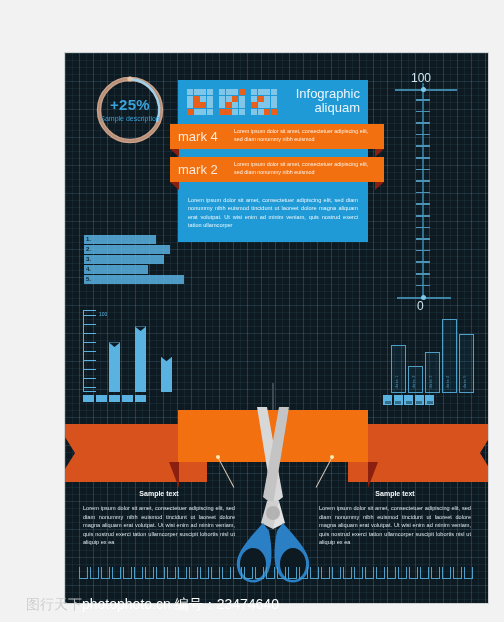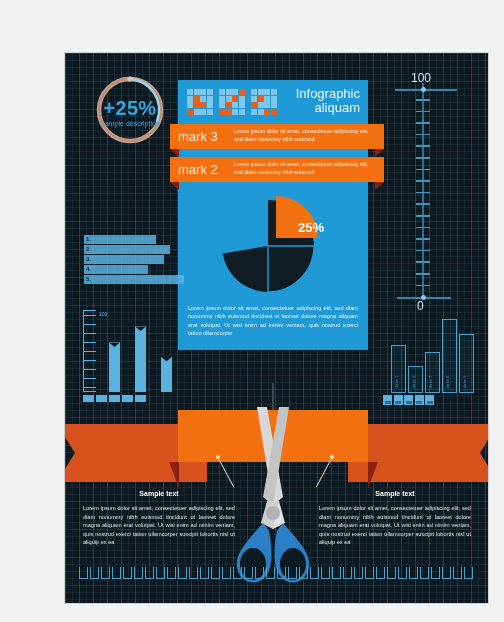--- a/index.html
+++ b/index.html
@@ -34,21 +34,21 @@
     background-size:14px 28px;
   }
 
   
   .ring-wrap{position:absolute;left:26px;top:18px;width:78px;height:78px;}
   .ring-wrap svg{display:block;}
   .ring-label{
     position:absolute;left:0;top:26px;width:78px;text-align:center;
     color:#3aa3db;line-height:1.1;
   }
-  .ring-pct{font-size:20px;font-weight:bold;letter-spacing:.3px;}
+  .ring-pct{font-size:15px;font-weight:bold;letter-spacing:.3px;}
   .ring-desc{font-size:7px;margin-top:1px;}
 
   
   .panel{position:absolute;left:113px;top:27px;width:190px;background:#1f9ad6;}
   .panel-head{height:44px;position:relative;}
   .head-title{
     position:absolute;right:8px;top:7px;text-align:right;
     color:#eaf6fd;font-size:13px;line-height:14px;
   }
   .pix{position:absolute;top:9px;width:26px;height:26px;}
@@ -289,46 +289,37 @@
             <div class="pixcell pixblue" style="left: 6.5px; top: 19.5px;"></div>
             <div class="pixcell pixor" style="left: 13px; top: 19.5px;"></div>
             <div class="pixcell pixor" style="left: 19.5px; top: 19.5px;"></div>
           </div>
       </div>
 
       <div id="markzone">
           <div class="markspace" style="position: relative; height: 33px;">
             <div class="markrow">
               <div class="markbar"></div>
-              <div class="marknum">mark 3</div>
+              <div class="marknum">mark 4</div>
               <div class="marktxt">Lorem ipsum dolor sit amet, consectetuer adipiscing elit, sed diam nonummy nibh euismod</div>
               <div class="fold-l"></div>
               <div class="fold-r"></div>
             </div>
           </div>
           <div class="markspace" style="position: relative; height: 33px;">
             <div class="markrow">
               <div class="markbar"></div>
               <div class="marknum">mark 2</div>
               <div class="marktxt">Lorem ipsum dolor sit amet, consectetuer adipiscing elit, sed diam nonummy nibh euismod</div>
               <div class="fold-l"></div>
               <div class="fold-r"></div>
             </div>
           </div>
         </div>
 
-      <div class="piebox">
-        <svg width="142" height="104" viewBox="0 0 142 104">
-          <path d="M66 52 L66 6 A46 46 0 1 1 20.6 59.6 Z" fill="#101c24"></path>
-          <path d="M66 52 L112 52 A46 46 0 0 1 66 98 Z" fill="#101c24"></path>
-          <path d="M66 52 L112 52 A46 46 0 0 1 66 98 Z" fill="none" stroke="#1f9ad6" stroke-width="1.4"></path>
-          <path d="M74 44 L74 2 A42 42 0 0 1 116 44 Z" fill="#f2700f"></path>
-        </svg>
-        <div class="pie-val">25%</div>
-      </div>
 
       <div class="panel-para">Lorem ipsum dolor sit amet, consectetuer adipiscing elit, sed diam nonummy nibh euismod tincidunt ut laoreet dolore magna aliquam erat volutpat. Ut wisi enim ad minim veniam, quis nostrud exerci tation ullamcorper</div>
     </div>
 
     <div class="hbars" id="hbars">
         <div class="hbar">
           <div class="hbar-fill" style="width: 72%;"></div>
           <div class="hbar-num">1.</div>
         </div>
         <div class="hbar">
@@ -468,13 +459,17 @@
         <i></i>
         <i></i>
         <i></i>
         <i></i>
         <i></i>
         <i></i>
         <i></i>
       </div>
   </div>
 
+  <div class="wm">
+    <span class="cn">图行天下</span><span>photophoto.cn</span>
+    <span>编号：</span><span>23474640</span>
+  </div>
 </div>
 
 </body></html>

